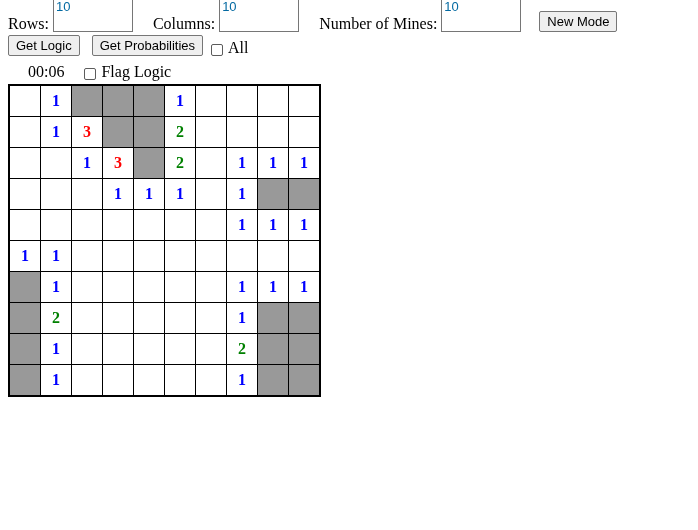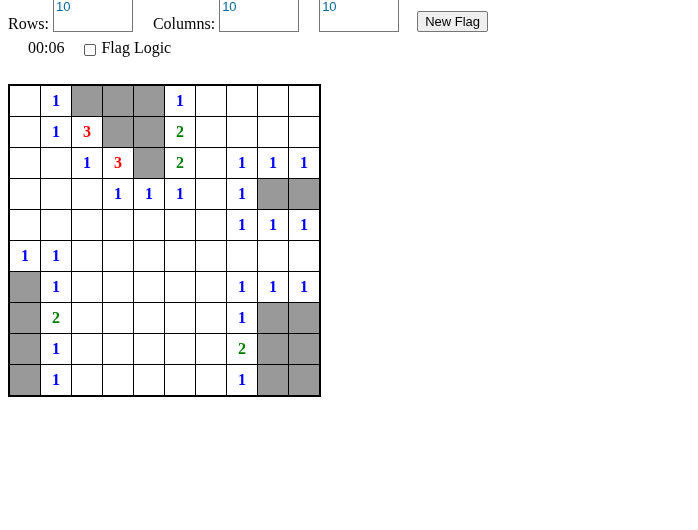--- a/index.html
+++ b/index.html
@@ -140,24 +140,33 @@
 
   <div class="toolbar">
 
     <div class="toolbar-row row1">
       <span class="field-label">Rows:</span>
       <input class="num-input rows" type="text" value="10" style="">
       <span class="spacer-lg"></span>
       <span class="field-label">Columns:</span>
       <input class="num-input cols" type="text" value="10" style="">
       <span class="spacer-lg"></span>
+      <span class="field-label">Number of Mines:</span>
       <input class="num-input mines" type="text" value="10" style="">
-      <button class="btn btn-newgame">New Flag</button>
+      <button class="btn btn-newgame">New Mode</button>
     </div>
 
+    <div class="toolbar-row row2">
+      <button class="btn">Get Logic</button>
+      <span class="spacer-md"></span>
+      <button class="btn">Get Probabilities</button>
+      <span class="spacer-sm"></span>
+      <span class="chk"></span>
+      <span class="chk-label">All</span>
+    </div>
 
     <div class="toolbar-row row3">
       <span class="spacer-lg"></span>
       <span class="status-text">00:06</span>
       <span class="spacer-lg"></span>
       <span class="chk"></span>
       <span class="chk-label">Flag Logic</span>
     </div>
 
   </div>

